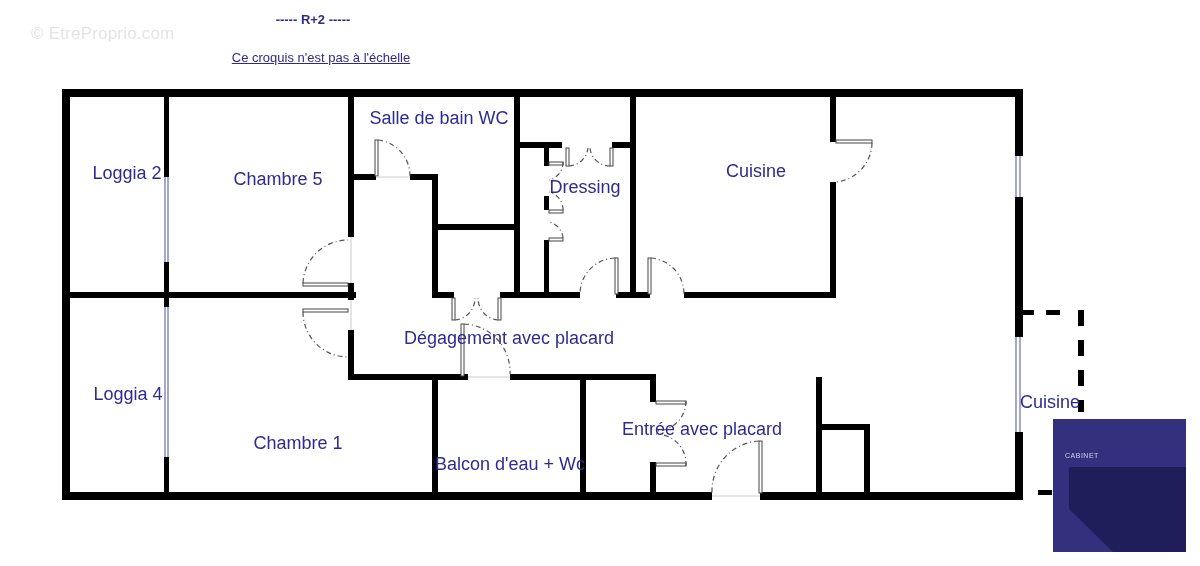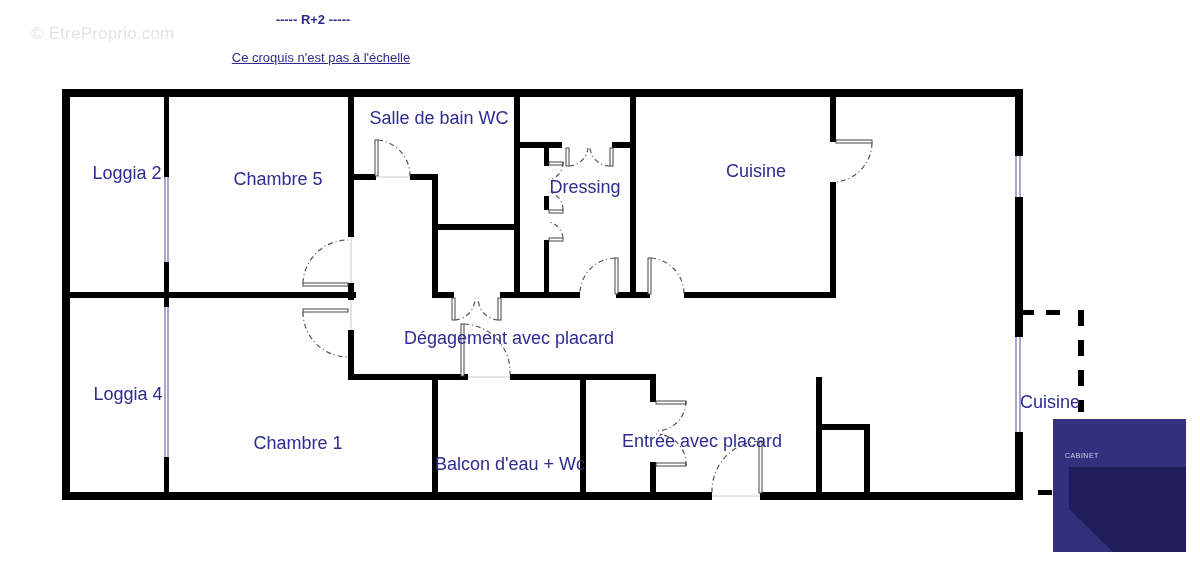--- a/index.html
+++ b/index.html
@@ -145,21 +145,21 @@
 
 <div class="room-label" style="left:127px; top:173px;text-align:right;">Loggia 2</div>
 <div class="room-label" style="left:278px; top:179px;">Chambre 5</div>
 <div class="room-label" style="left:439px; top:118px;">Salle de bain WC</div>
 <div class="room-label" style="left:585px; top:187px;">Dressing</div>
 <div class="room-label" style="left:736px; top:171px;margin-left:20px;">Cuisine</div>
 <div class="room-label" style="left:509px; top:338px;">Dégagement avec placard</div>
 <div class="room-label" style="left:128px; top:394px;">Loggia 4</div>
 <div class="room-label" style="left:298px; top:443px;">Chambre 1</div>
 <div class="room-label" style="left:510px; top:464px;">Balcon d'eau + Wc</div>
-<div class="room-label" style="left:702px; top:429px;margin-top:12px;">Entrée avec placard</div>
+<div class="room-label" style="left:702px; top:429px;">Entrée avec placard</div>
 <div class="room-label" style="left:1050px; top:402px;">Cuisine</div>
 
 <div class="logo">
   <svg class="logo-shadow" viewBox="0 0 133 133">
     <polygon points="16,48 133,48 133,133 60,133 16,90" fill="#1f1d5a"></polygon>
   </svg>
   <div class="logo-cabinet">CABINET</div>
 </div>
 
 </body></html>

